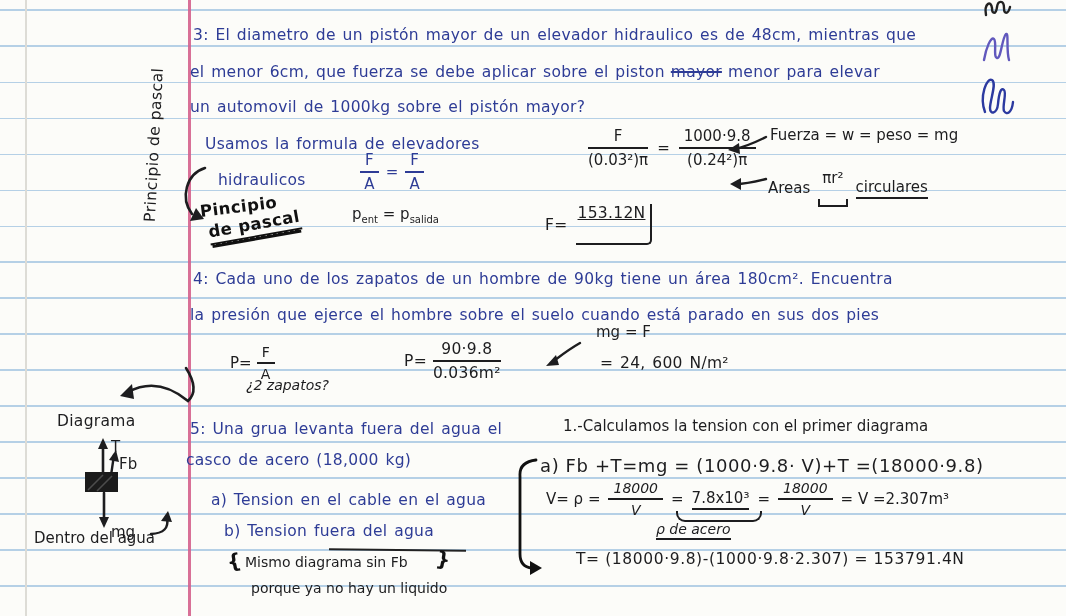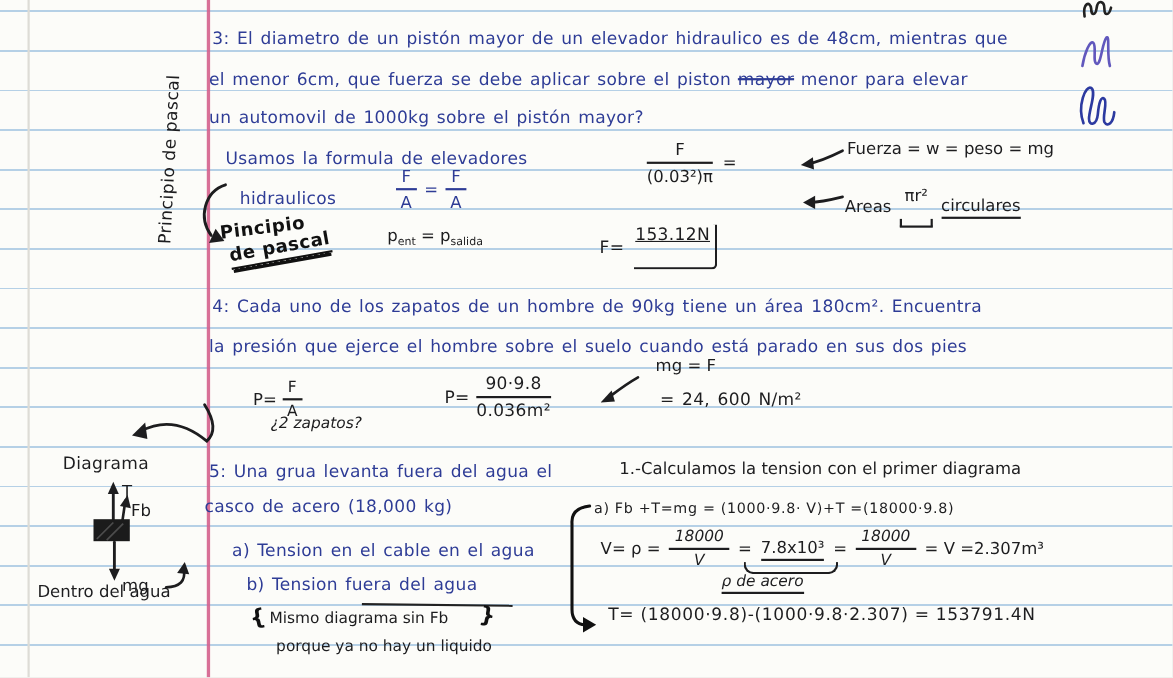--- a/index.html
+++ b/index.html
@@ -87,20 +87,24 @@
     <span>=</span>
     <span>p</span><sub>salida</sub>
   </div>
 
   <div class="row black s15" style="left:588px;top:127px;gap:9px;">
     <span class="frac">
       <span class="num">F</span>
       <span class="den">(0.03²)π</span>
     </span>
     <span>=</span>
+    <span class="frac">
+      <span class="num">1000·9.8</span>
+      <span class="den">(0.24²)π</span>
+    </span>
   </div>
 
   <div class="t black s15" style="left:770px;top:127px;">Fuerza = w = peso = mg</div>
 
   <div class="row black s15" style="left:768px;top:169px;gap:8px;">
     <span>Areas</span>
     <span class="ubox">πr²</span>
     <span class="ul">circulares</span>
   </div>
 
@@ -142,42 +146,42 @@
   <div class="t blue s16" style="left:211px;top:492px;">a) Tension en el cable en el agua</div>
   <div class="t blue s16" style="left:224px;top:523px;">b) Tension fuera del agua</div>
   <div class="b-underline"></div>
 
   <span class="brace" style="left:227px;top:549px;transform:rotate(-10deg);">{</span>
   <div class="t black s14" style="left:245px;top:554px;">Mismo diagrama sin Fb</div>
   <span class="brace" style="left:436px;top:547px;transform:rotate(10deg);">}</span>
   <div class="t black s14" style="left:251px;top:580px;">porque ya no hay un liquido</div>
 
   <div class="t black s15" style="left:563px;top:418px;">1.-Calculamos la tension con el primer diagrama</div>
-  <div class="t black" style="left:540px;top:456px;font-size:13px;letter-spacing:.6px;">a) Fb +T=mg = (1000·9.8· V)+T =(18000·9.8)</div>
+  <div class="t black" style="left:540px;top:456px;font-size:18px;letter-spacing:.6px;">a) Fb +T=mg = (1000·9.8· V)+T =(18000·9.8)</div>
 
   <div class="row black s15" style="left:546px;top:480px;gap:8px;">
     <span>V= ρ =</span>
     <span class="frac s13">
       <span class="num">18000</span>
       <span class="den">V</span>
     </span>
     <span>=</span>
     <span class="ul">7.8x10³</span>
     <span>=</span>
     <span class="frac s13">
       <span class="num">18000</span>
       <span class="den">V</span>
     </span>
     <span>= V =2.307m³</span>
   </div>
 
   <div class="ubrace"></div>
   <div class="t black s13 ul" style="left:656px;top:521px;">ρ de acero</div>
 
-  <div class="t black" style="left:553px;top:551px;font-size:15.5px;letter-spacing:.6px;">T= (18000·9.8)-(1000·9.8·2.307) =  153791.4N</div>
+  <div class="t black" style="left:576px;top:551px;font-size:15.5px;letter-spacing:.6px;">T= (18000·9.8)-(1000·9.8·2.307) =  153791.4N</div>
 
   <svg class="overlay" width="1066" height="616" viewBox="0 0 1066 616">
 
     <path d="M986,15 C984,3 991,0 992,8 C992,14 996,15 997,7 C998,0 1004,0 1004,8 C1004,14 1008,15 1010,7" fill="none" stroke="#222" stroke-width="2.4" stroke-linecap="round"></path>
     <path d="M984,60 C986,48 991,36 994,39 C997,42 993,57 997,58 C1001,59 1002,38 1006,34 C1009,32 1006,50 1009,60" fill="none" stroke="#6158bd" stroke-width="2.4" stroke-linecap="round"></path>
     <path d="M985,112 C979,96 987,77 992,80 C997,83 990,100 990,108 C990,115 997,114 998,104 C999,93 1001,87 1004,90 C1007,93 1002,106 1004,111 C1007,116 1012,112 1013,102" fill="none" stroke="#2c3aa0" stroke-width="2.4" stroke-linecap="round"></path>
 
     <path d="M205,168 C186,174 180,198 192,214" fill="none" stroke="#1d1d1f" stroke-width="2.6" stroke-linecap="round"></path>
     <polygon points="196,208 204,219 190,221" fill="#1d1d1f"></polygon>
 

